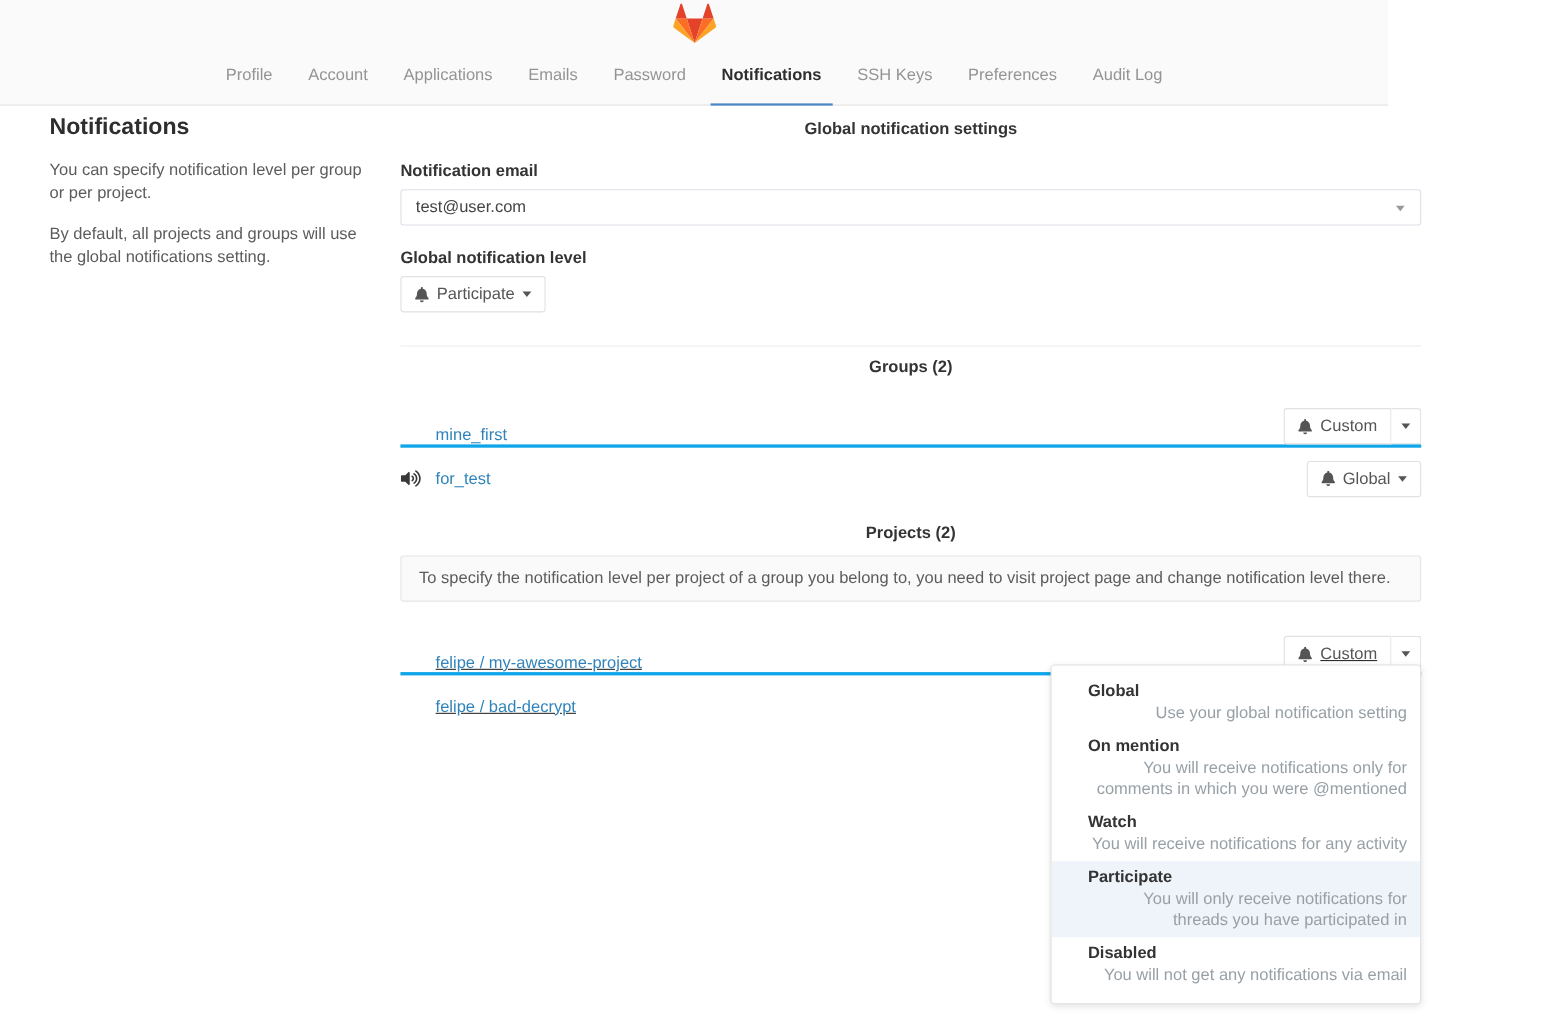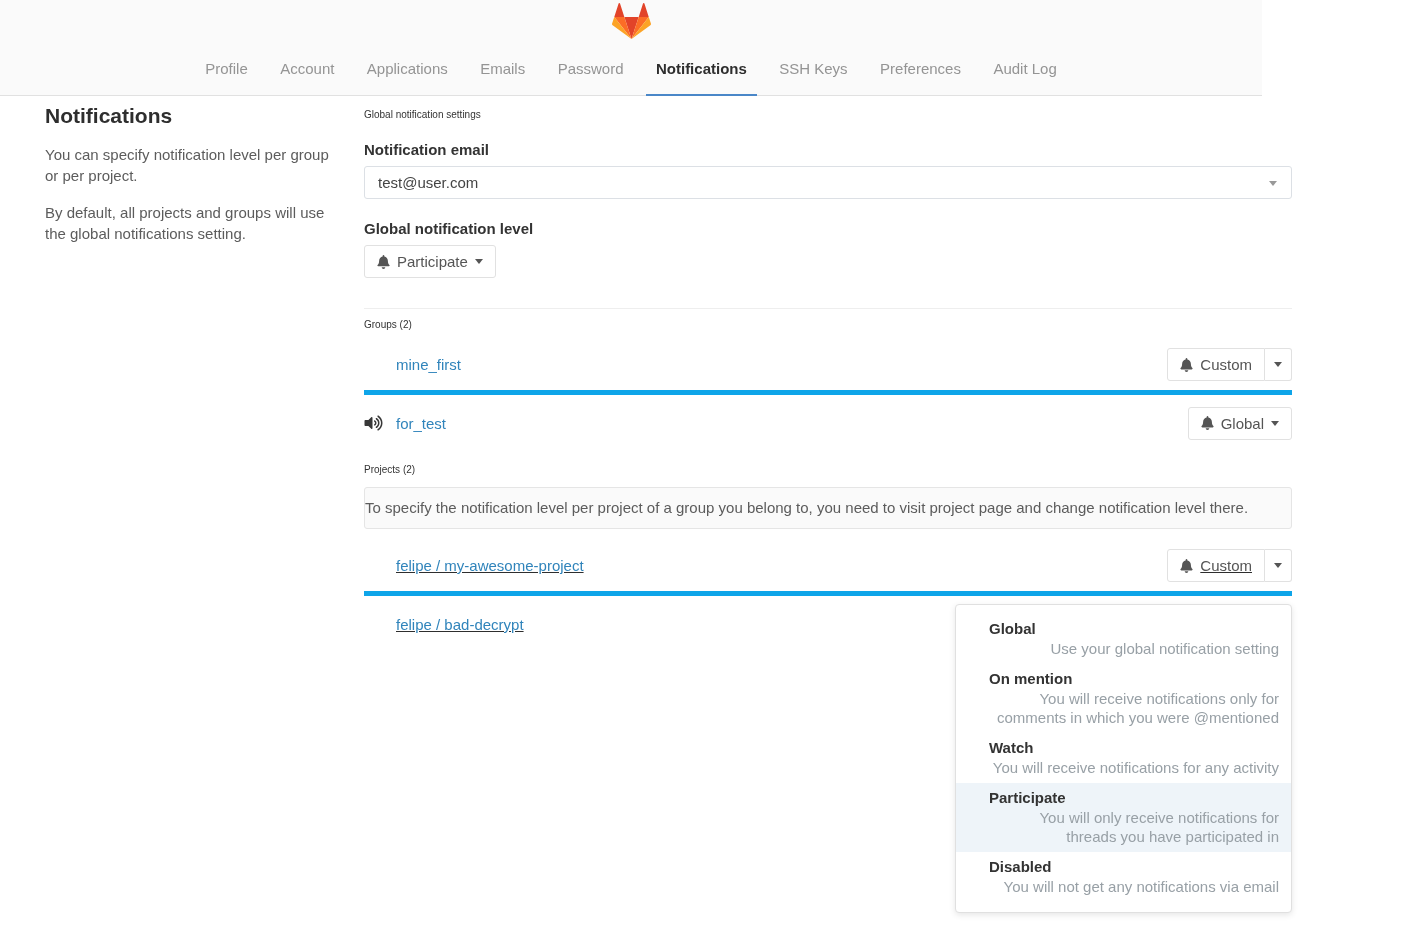--- a/index.html
+++ b/index.html
@@ -18,21 +18,21 @@
     border-bottom:2px solid transparent; vertical-align:bottom; }
   .nav li.active { color:#2e2e2e; font-weight:bold; border-bottom-color:#4a87c8; }
 
   
   .sidebar { position:absolute; left:45px; top:104px; width:300px; }
   .sidebar h2 { font-size:21px; font-weight:bold; color:#2e2e2e; margin-bottom:16px; }
   .sidebar p { font-size:15px; line-height:1.42; color:#5c5c5c; margin-bottom:15px; }
 
   
   .main { position:absolute; left:364px; top:96px; width:928px; }
-  .section-heading { font-size:10px; font-weight:normal; color:#333; }
+  .section-heading { font-size:15px; font-weight:bold; color:#333;text-align:center; }
   .h-settings { margin-top:13px; }
   .field-label { display:block; font-size:15px; font-weight:bold; color:#333; margin-top:21px; }
 
   .select-box { margin-top:8px; width:100%; height:33px; background:#fff;
     border:1px solid #dce0e5; border-radius:3px; position:relative;
     font-size:15px; color:#444; line-height:31px; padding:0 30px 0 13px; cursor:pointer; }
   .select-box .caret { position:absolute; right:14px; top:14px; border-top-color:#999; }
 
   .caret { display:inline-block; width:0; height:0;
     border-left:4px solid transparent; border-right:4px solid transparent;
@@ -50,27 +50,27 @@
   .split .btn-caret { display:inline-flex; align-items:center; justify-content:center;
     width:27px; height:33px; background:#fff; border:1px solid #e1e1e1;
     border-left:none; border-radius:0 3px 3px 0; cursor:pointer; }
 
   .divider { border:none; border-top:1px solid #eee; margin-top:30px; }
   .h-groups { margin-top:10px; }
   .h-projects { margin-top:13px; }
 
   .rows { list-style:none; margin-top:9px; }
   .row { height:56px; display:flex; align-items:center; }
-  .row.bordered { border-bottom:5px solid #0ea5e9; }
+  .row.bordered { border-bottom:3px solid #0ea5e9;align-items:flex-end; }
   .row-icon { width:32px; display:inline-flex; align-items:center; color:#383838; }
   .row a { font-size:15px; color:#3084bb; text-decoration:none; cursor:pointer; }
   .row .spacer { flex:1; }
 
   .info-box { margin-top:12px; background:#fafafa; border:1px solid #e5e5e5;
-    border-radius:3px; padding:10px 0; font-size:15px; color:#5c5c5c; line-height:20px; }
+    border-radius:3px; padding:10px 16px; font-size:15px; color:#5c5c5c; line-height:20px; }
 
   
   .dropdown { position:absolute; top:508px; right:0; width:337px; z-index:10;
     background:#fff; border:1px solid #e0e0e0; border-radius:4px;
     box-shadow:0 2px 6px rgba(0,0,0,0.10); padding:9px 0 10px; list-style:none; }
   .dropdown li { padding:5px 12px 6px 33px; cursor:pointer; }
   .dropdown li.selected { background:#eef4f9; }
   .dd-title { font-size:15px; font-weight:bold; color:#333; line-height:20px; }
   .dd-desc { font-size:15px; color:#98a0a6; line-height:19px;text-align:right; }
 

